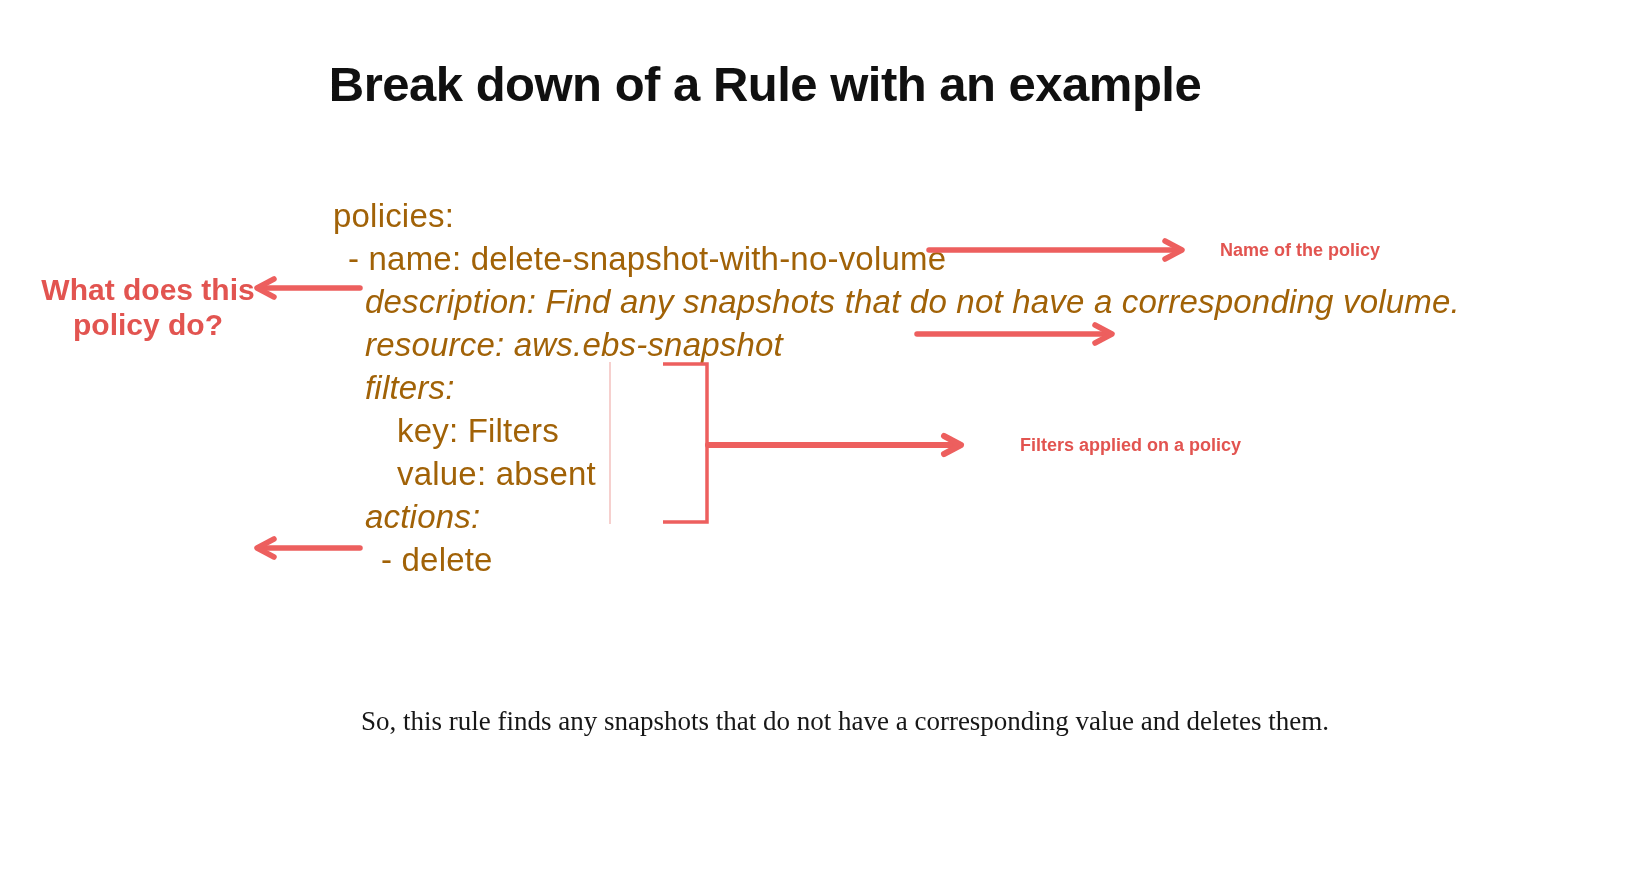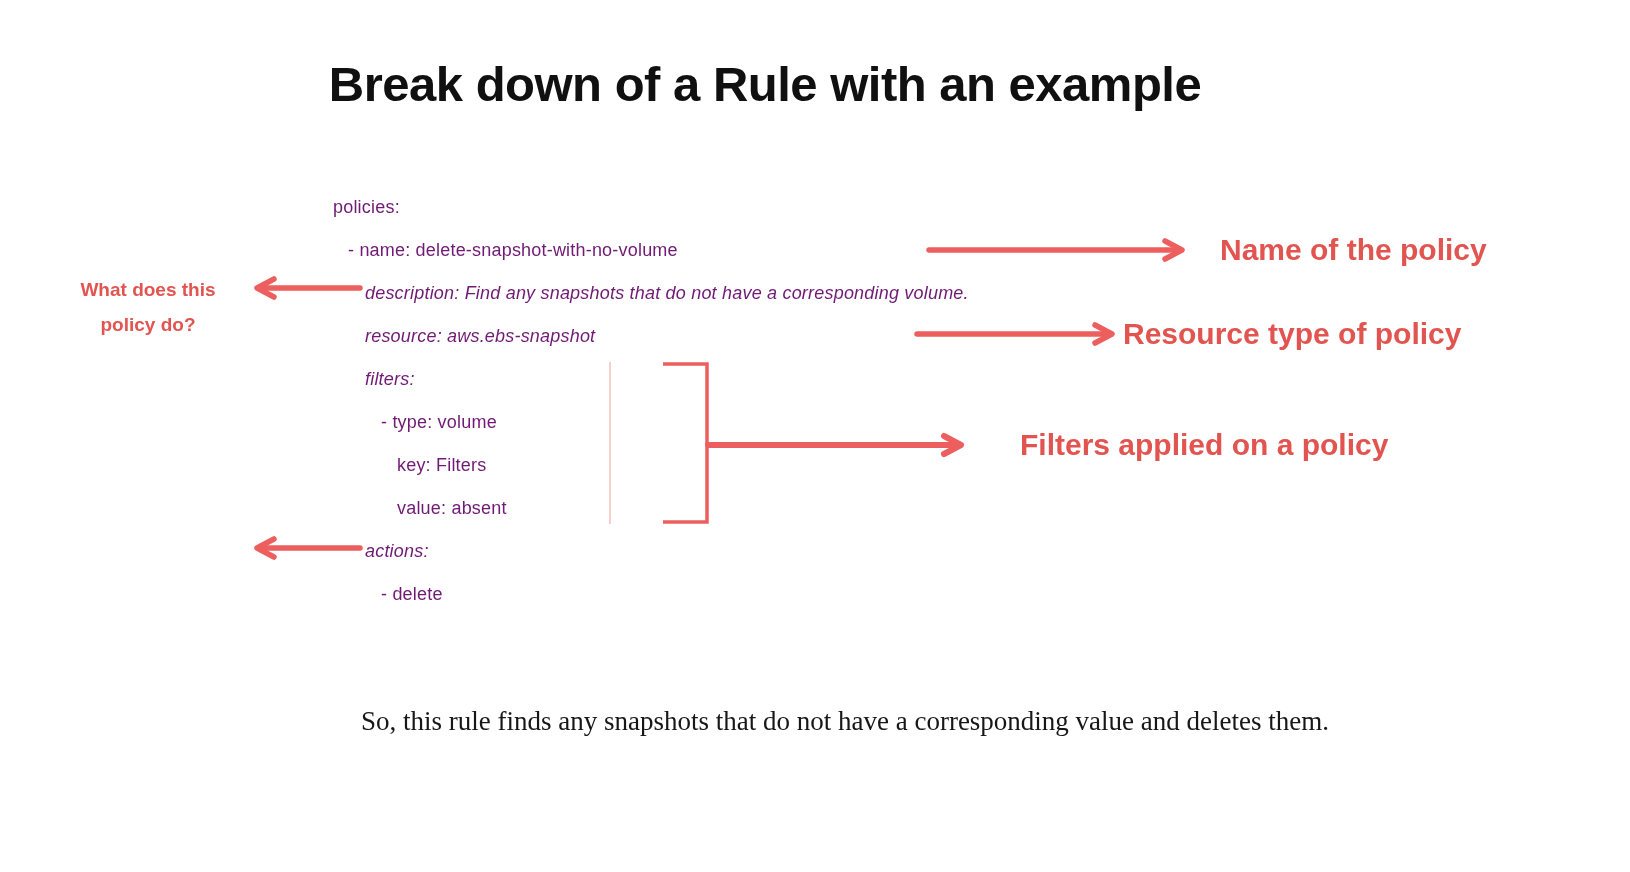--- a/index.html
+++ b/index.html
@@ -15,45 +15,45 @@
     left:765px;top:56px;
     transform:translateX(-50%);
     font-size:49px;
     font-weight:bold;
     letter-spacing:-0.5px;
     color:#101010;
     white-space:nowrap;
   }
   .code{
     position:absolute;
-    left:333px;top:186px;
-    font-size:18px;
-    color:#701a75;
+    left:333px;top:194px;
+    font-size:33px;
+    color:#a16207;
     letter-spacing:0.2px;
   }
   .code-line{
     height:43px;
     line-height:43px;
     white-space:pre;
   }
   .ind-1{padding-left:15px;}
   .ind-2{padding-left:32px;font-style:italic;}
   .ind-3{padding-left:48px;}
   .ind-4{padding-left:64px;}
   .note{
     position:absolute;
-    font-size:30px;
+    font-size:18px;
     font-weight:bold;
     color:#e25450;
     white-space:nowrap;
     line-height:28px;
   }
   .note-block{
     position:absolute;
-    font-size:19px;
+    font-size:30px;
     font-weight:bold;
     color:#e25450;
     text-align:center;
   }
   .arrow-svg{position:absolute;overflow:visible;}
   .faint-line{
     position:absolute;
     left:609px;top:362px;
     width:2px;height:162px;
     background:#f6d0ce;
@@ -75,21 +75,20 @@
 <div class="canvas">
 
   <div class="title">Break down of a Rule with an example</div>
 
   <div class="code">
     <div class="code-line">policies:</div>
     <div class="code-line ind-1">- name: delete-snapshot-with-no-volume</div>
     <div class="code-line ind-2">description: Find any snapshots that do not have a corresponding volume.</div>
     <div class="code-line ind-2">resource: aws.ebs-snapshot</div>
     <div class="code-line ind-2">filters:</div>
-    <div class="code-line ind-3">- type: volume</div>
     <div class="code-line ind-4">key: Filters</div>
     <div class="code-line ind-4">value: absent</div>
     <div class="code-line ind-2">actions:</div>
     <div class="code-line ind-3">- delete</div>
   </div>
 
   <div class="faint-line"></div>
 
   <svg class="arrow-svg" style="left:660px;top:357px;" width="56" height="172">
     <path d="M3 7 H47 V165 H3" fill="none" stroke-width="3.5" stroke="#ed5f5e"></path>
@@ -120,20 +119,19 @@
     <path d="M26 5 L9 14 L26 23" fill="none" stroke-width="5.5" stroke-linecap="round" stroke-linejoin="round" stroke="#ed5f5e"></path>
   </svg>
 
   <div class="note" style="left:1220px;top:236px;">Name of the policy</div>
 
   <div class="note-block" style="left:38px;top:272px;width:220px;line-height:35px;">
     <div>What does this</div>
     <div>policy do?</div>
   </div>
 
-  <div class="note" style="left:1123px;top:320px;">Resource type of policy</div>
 
   <div class="note" style="left:1020px;top:431px;">Filters applied on a policy</div>
 
 
   <div class="footer">So, this rule finds any snapshots that do not have a corresponding value and deletes them.</div>
 
 </div>
 
 </body></html>

